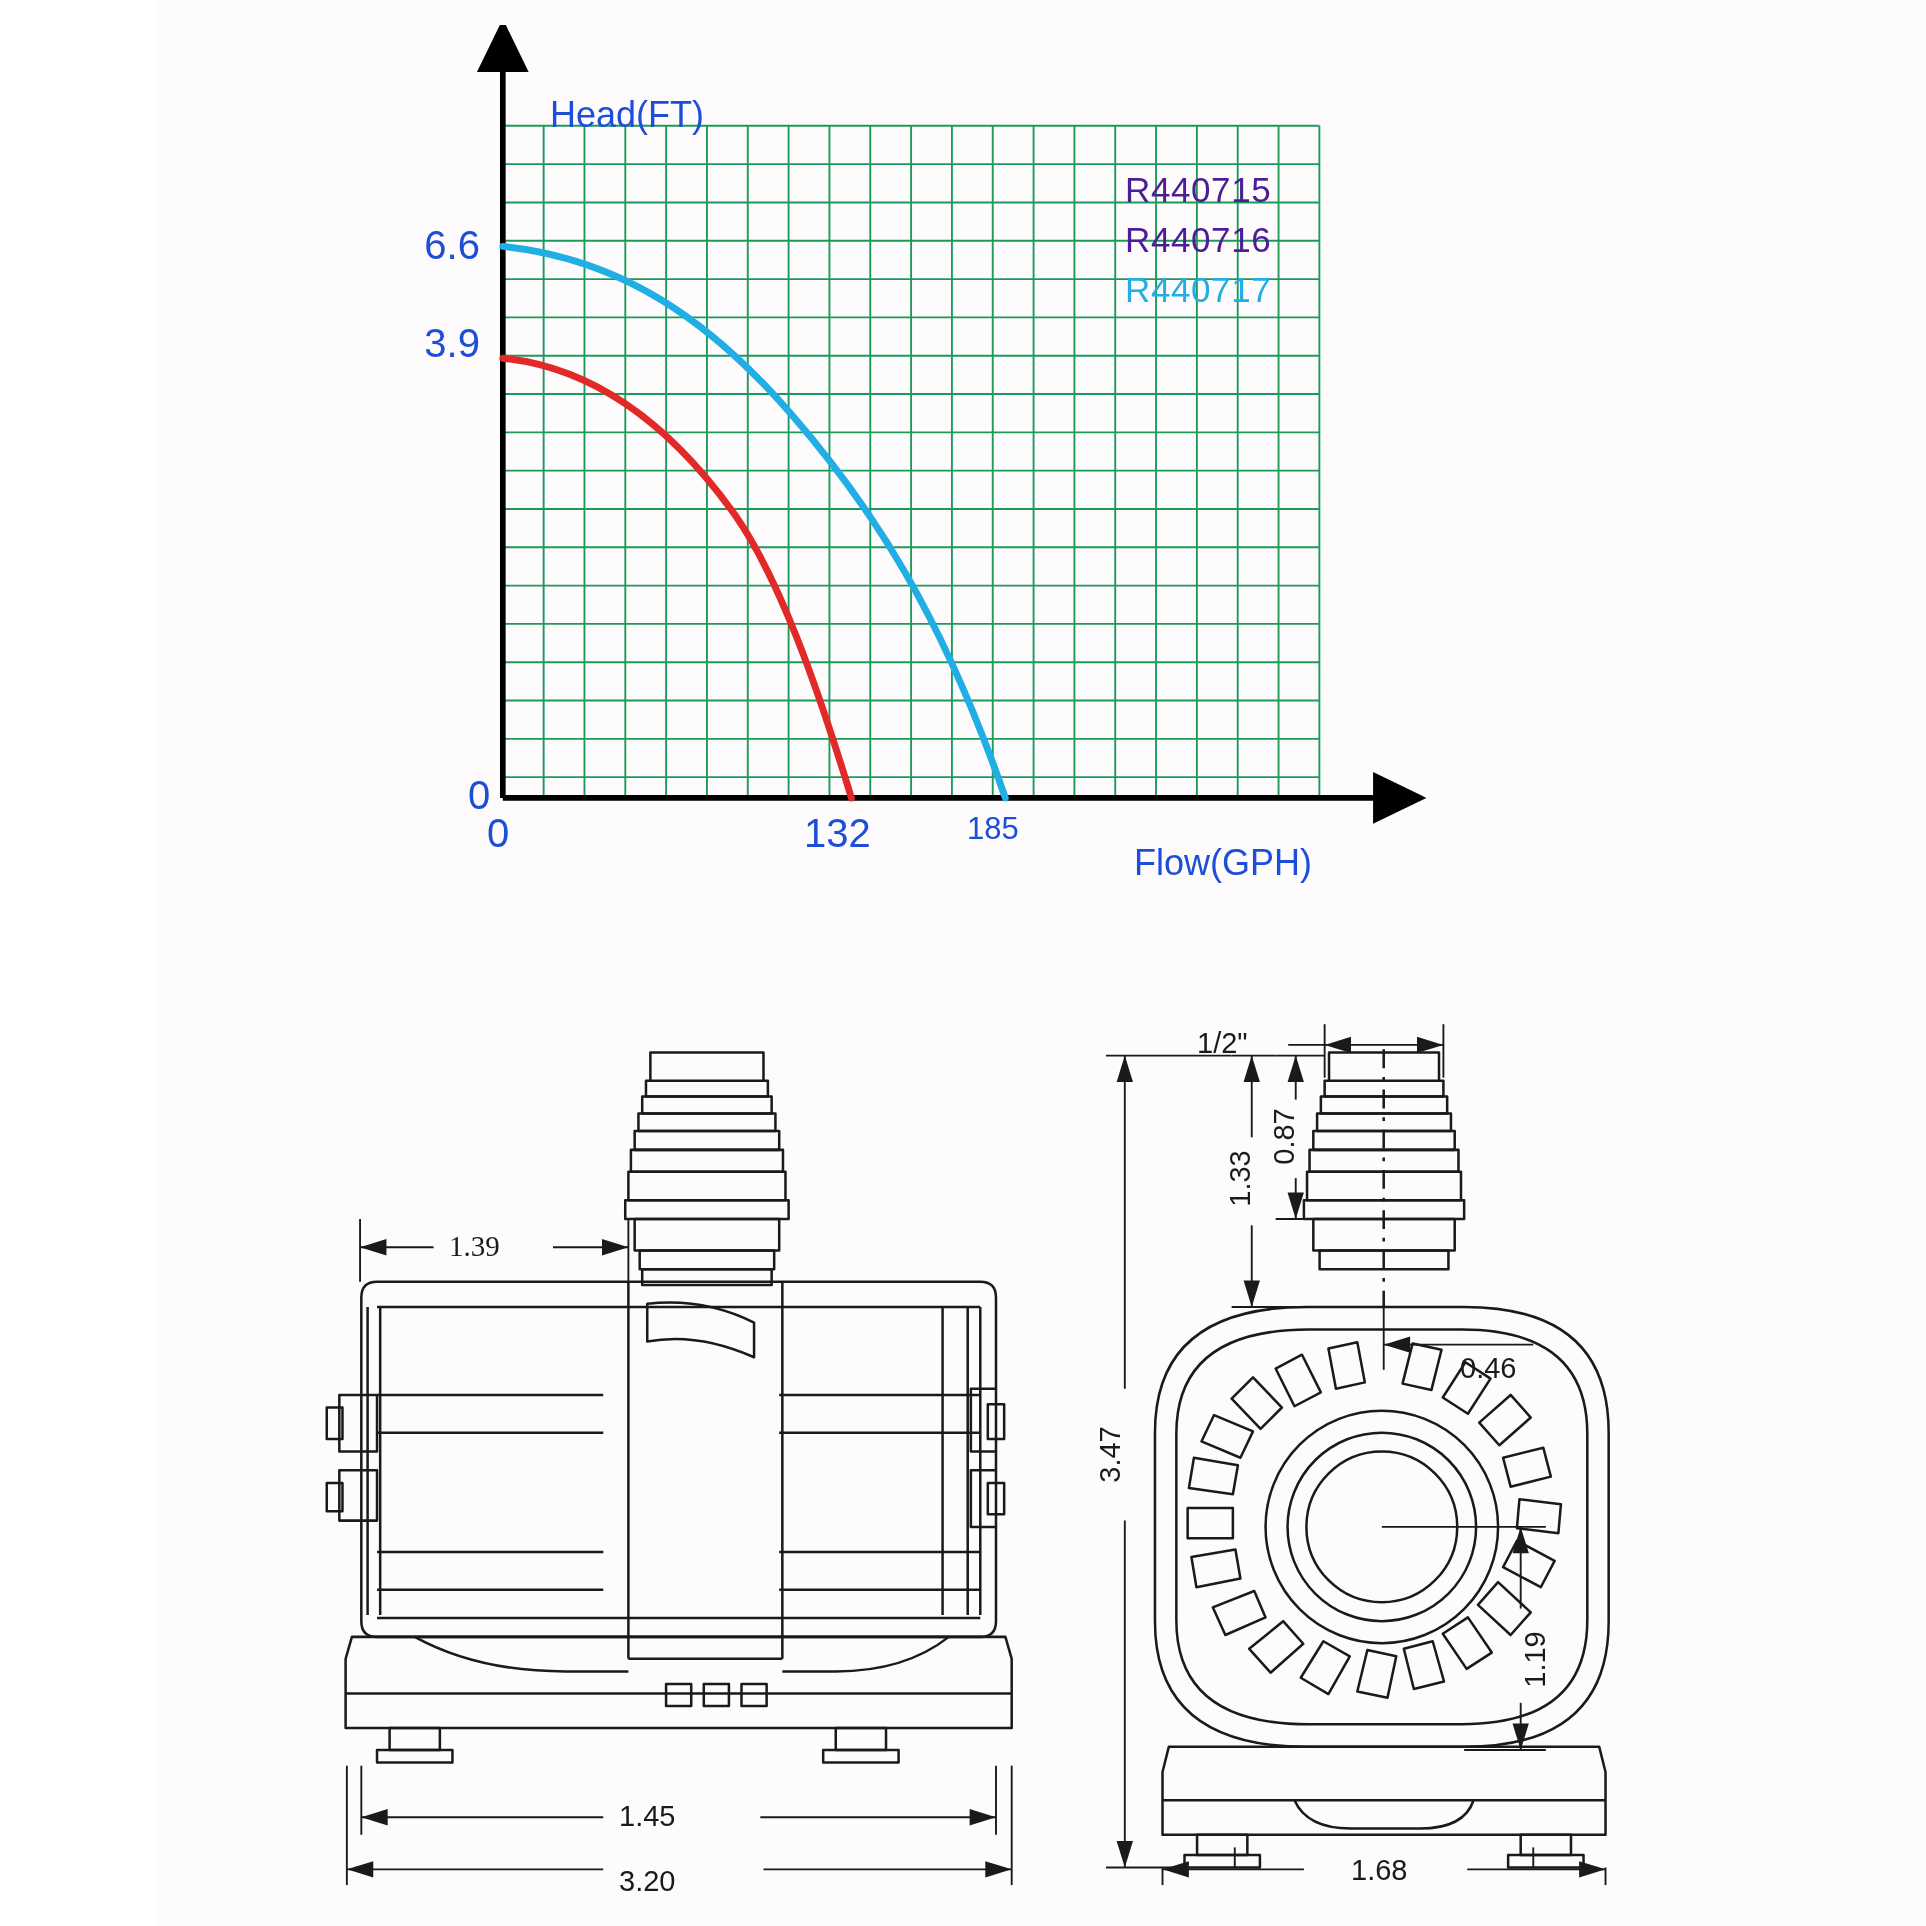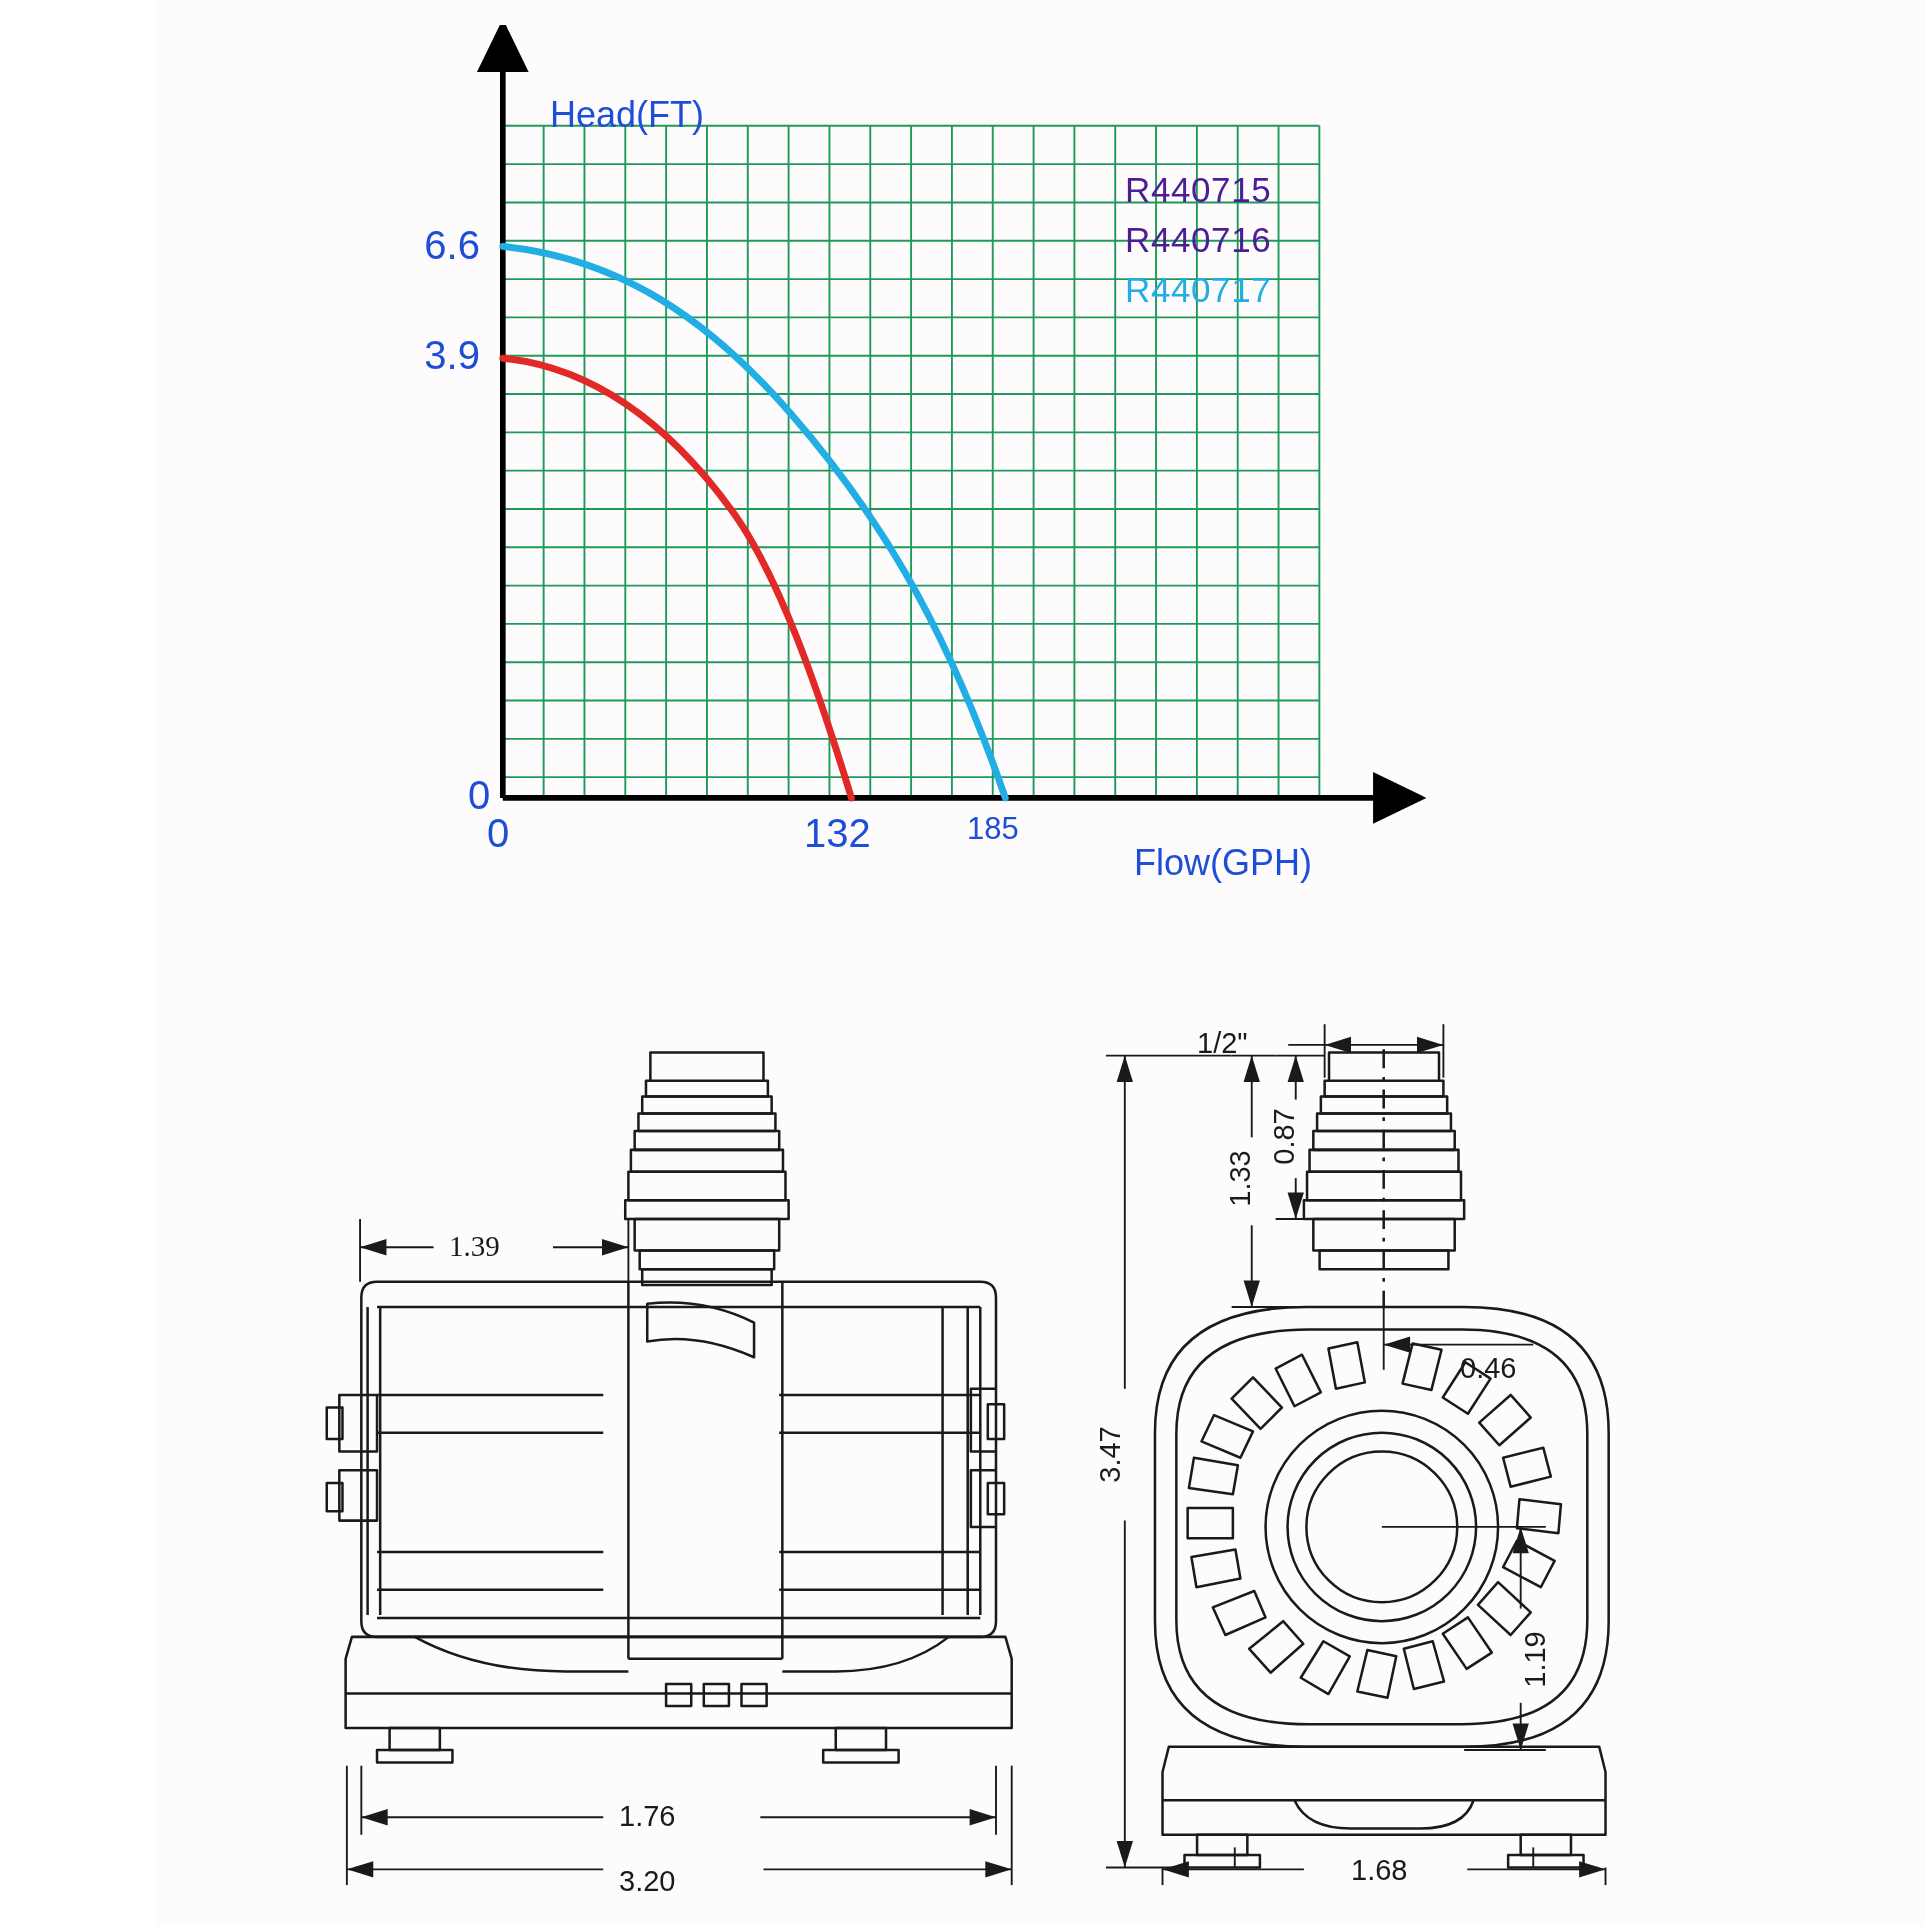--- a/index.html
+++ b/index.html
@@ -136,21 +136,21 @@
 
       <path d="M 100,352 C 290,372 430,470 560,620 C 690,770 800,940 900,1230" fill="none" stroke="#20aee5" stroke-width="11" stroke-linecap="round"></path>
 
       <path d="M 100,530 C 250,545 370,640 470,780 C 540,880 600,1050 655,1230" fill="none" stroke="#e12a28" stroke-width="11" stroke-linecap="round"></path>
     </svg>
 
     <div class="chart-label" style="left:110px; top:69px;">Head(FT)</div>
     <div class="chart-label" style="left:694px; top:817px;">Flow(GPH)</div>
 
     <div class="chart-label" style="left:-15.7px; top:198px; font-size:40px;">6.6</div>
-    <div class="chart-label" style="left:-15.7px; top:308px; font-size:40px;">3.9</div>
+    <div class="chart-label" style="left:-15.7px; top:296px; font-size:40px;">3.9</div>
     <div class="chart-label" style="left:28px; top:748px; font-size:40px;">0</div>
 
     <div class="chart-label" style="left:47px; top:786px; font-size:40px;">0</div>
     <div class="chart-label" style="left:364px; top:786px; font-size:40px;">132</div>
     <div class="chart-label" style="left:527px; top:786px; font-size:31px;">185</div>
 
     <div class="legend-item" style="left:685px; top:145px; color:#4c1d95;">R440715</div>
     <div class="legend-item" style="left:685px; top:195px; color:#4c1d95;">R440716</div>
     <div class="legend-item" style="left:685px; top:245px; color:#20aee5;">R440717</div>
   </div>
@@ -347,21 +347,21 @@
           <line x1="1850" y1="1455" x2="2075" y2="1455"></line>
           <line x1="2335" y1="1455" x2="2555" y2="1455"></line>
           <polygon points="1850,1455 1892,1442 1892,1468" fill="#1a1a1a" stroke="none"></polygon>
           <polygon points="2555,1455 2513,1442 2513,1468" fill="#1a1a1a" stroke="none"></polygon>
         </g>
       </g>
     </svg>
 
     
     <div class="dim-text" style="left:449px; top:275px;font-family:Liberation Serif, serif;">1.39</div>
-    <div class="dim-text" style="left:619px; top:845px;">1.76</div>
+    <div class="dim-text" style="left:619px; top:845px;">1.45</div>
     <div class="dim-text" style="left:619px; top:897px;margin-top:13px;">3.20</div>
 
     <div class="dim-text" style="left:1197px; top:72px;">1/2"</div>
     <div class="dim-text rot" style="left:1256px; top:165px;">0.87</div>
     <div class="dim-text rot" style="left:1212px; top:207px;">1.33</div>
     <div class="dim-text rot" style="left:1082px; top:483px;">3.47</div>
     <div class="dim-text" style="left:1460px; top:372px;margin-top:25px;">0.46</div>
     <div class="dim-text rot" style="left:1507px; top:688px;">1.19</div>
     <div class="dim-text" style="left:1351px; top:899px;">1.68</div>
   </div>

